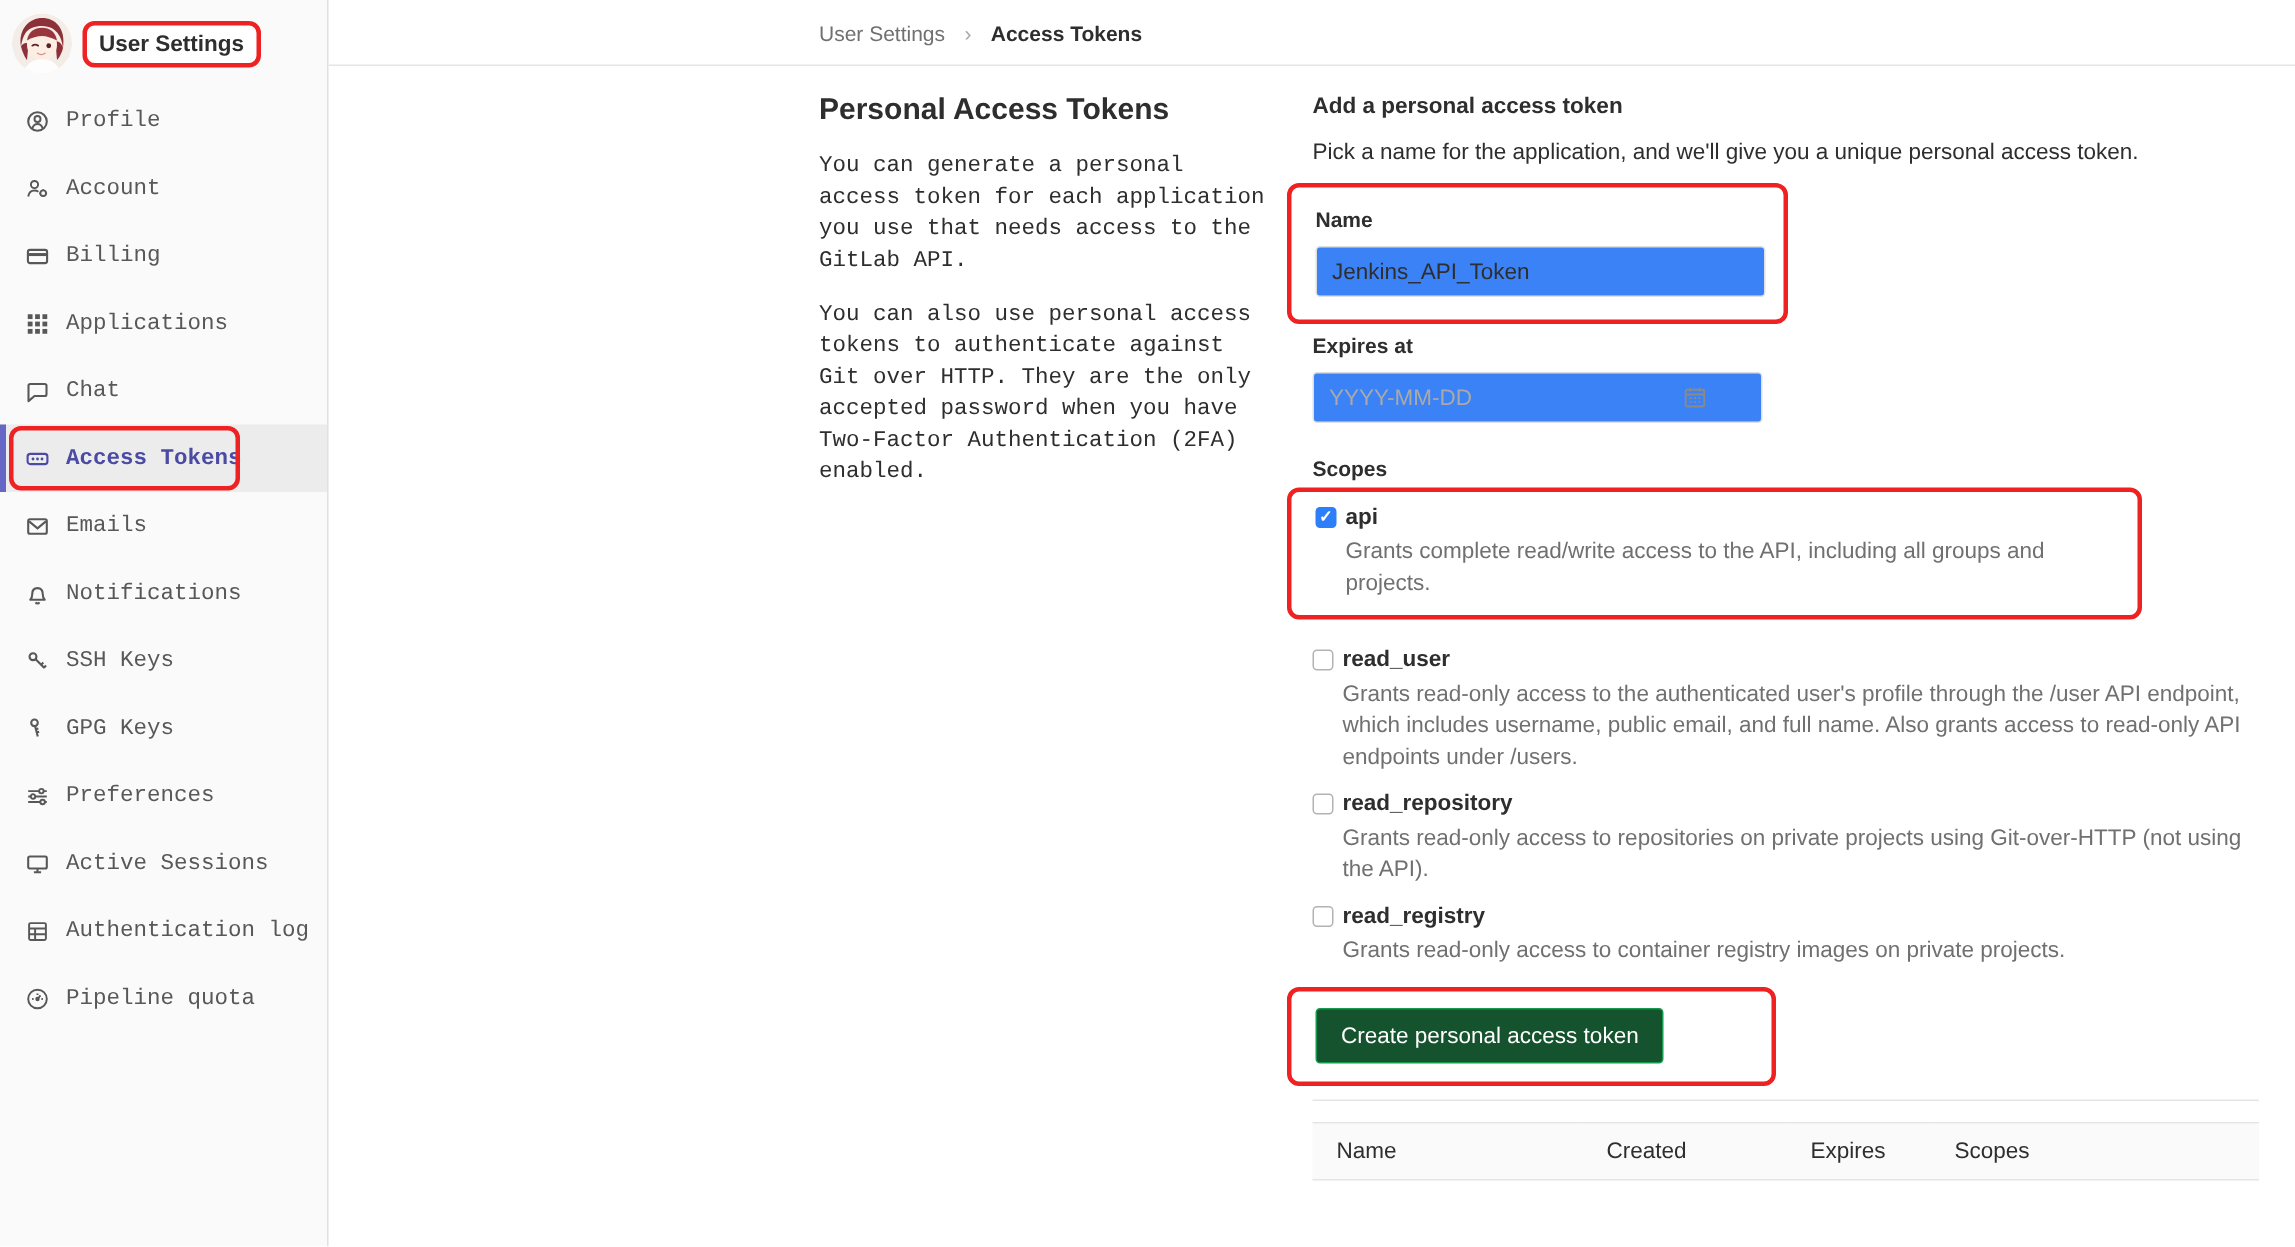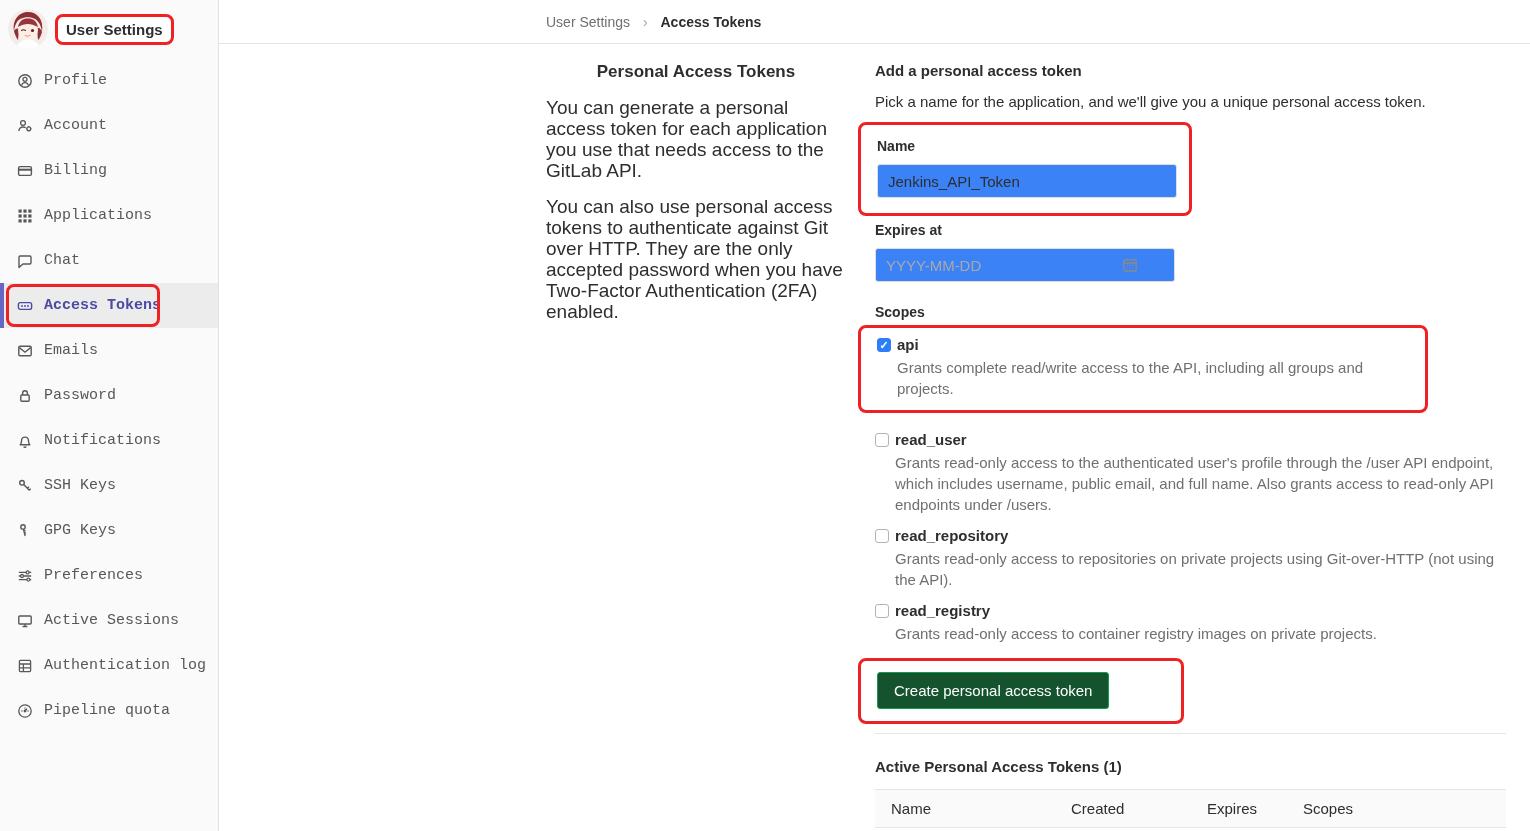--- a/index.html
+++ b/index.html
@@ -24,22 +24,22 @@
 
   
   main { flex:1; height:831px; overflow:hidden; }
   .breadcrumb-bar { height:44px; border-bottom:1px solid #e5e5e5; display:flex; align-items:center; padding-left:327px; font-size:14px; }
   .breadcrumb a { color:#707070; text-decoration:none; cursor:pointer; }
   .breadcrumb .sep { color:#a8a8a8; margin:0 9px; }
   .breadcrumb .cur { color:#2e2e2e; font-weight:700; }
 
   .content { display:flex; padding-left:327px; }
   .col-left { width:300px; flex-shrink:0; margin-right:29px; }
-  .col-left h1 { font-size:17px; font-weight:700; margin-top:18px;text-align:center; }
-  .col-left p { font-size:19px; line-height:21px; margin-top:15px; color:#2e2e2e; }
+  .col-left h1 { font-size:20px; font-weight:700; margin-top:18px; }
+  .col-left p { font-size:15px; line-height:21px; margin-top:15px; color:#2e2e2e;font-family:Liberation Mono, monospace; }
 
   .col-right { width:631px; }
   .form-heading { font-size:15px; font-weight:700; margin-top:18px; }
   .form-sub { font-size:15px; margin-top:14px; }
 
   .ann-box { border:3px solid #ee2222; border-radius:8px; }
   .name-box { margin:12px 0 0 -17px; width:334px; padding:7px 16px 15px 16px; }
   .field-label { display:block; font-size:14px; font-weight:700; margin-top:6px; }
   .text-input { width:300px; height:34px; border:1px solid #dfdfdf; border-radius:3px; padding:0 10px;
     font-size:15px; font-family:"Liberation Sans", sans-serif; color:#2e2e2e; margin-top:10px; background:#3b82f6; outline:none; }
@@ -170,29 +170,20 @@
             <svg viewBox="0 0 16 16" fill="none" stroke="currentColor" stroke-width="1.4">
               <rect x="1.8" y="3.2" width="12.4" height="9.6" rx="1.2"></rect>
               <path d="M2.4 4.6 8 9.2l5.6-4.6"></path>
             </svg>
           </span>
         <span class="nav-label">Emails</span>
       </a>
       <a class="nav-item">
         <span class="nav-icon">
             <svg viewBox="0 0 16 16" fill="none" stroke="currentColor" stroke-width="1.4">
-              <rect x="3.8" y="7" width="8.4" height="6.2" rx="1"></rect>
-              <path d="M5.6 7V5.2a2.4 2.4 0 0 1 4.8 0V7"></path>
-            </svg>
-          </span>
-        <span class="nav-label">Password</span>
-      </a>
-      <a class="nav-item">
-        <span class="nav-icon">
-            <svg viewBox="0 0 16 16" fill="none" stroke="currentColor" stroke-width="1.4">
               <path d="M3.2 11.8h9.6c-1-1-1.3-2.2-1.3-3.8 0-2.4-1.1-3.9-3.5-3.9S4.5 5.6 4.5 8c0 1.6-.3 2.8-1.3 3.8z" stroke-linejoin="round"></path>
               <path d="M6.8 13.5a1.3 1.3 0 0 0 2.4 0"></path>
             </svg>
           </span>
         <span class="nav-label">Notifications</span>
       </a>
       <a class="nav-item">
         <span class="nav-icon">
             <svg viewBox="0 0 16 16" fill="none" stroke="currentColor" stroke-width="1.4">
               <circle cx="5" cy="4.8" r="2.3"></circle>
@@ -317,21 +308,20 @@
           <div class="scope-name">read_registry</div>
           <div class="scope-desc">Grants read-only access to container registry images on private projects.</div>
         </div>
 
         <div class="ann-box btn-box">
           <button class="green-btn">Create personal access token</button>
         </div>
 
         <hr class="section-divider">
 
-        <h5 class="tokens-heading">Active Personal Access Tokens (1)</h5>
 
         <table class="tokens">
           <thead>
             <tr>
               <th class="c-name">Name</th>
               <th class="c-created">Created</th>
               <th class="c-expires">Expires</th>
               <th class="c-scopes">Scopes</th>
               <th class="c-action"></th>
             </tr>

